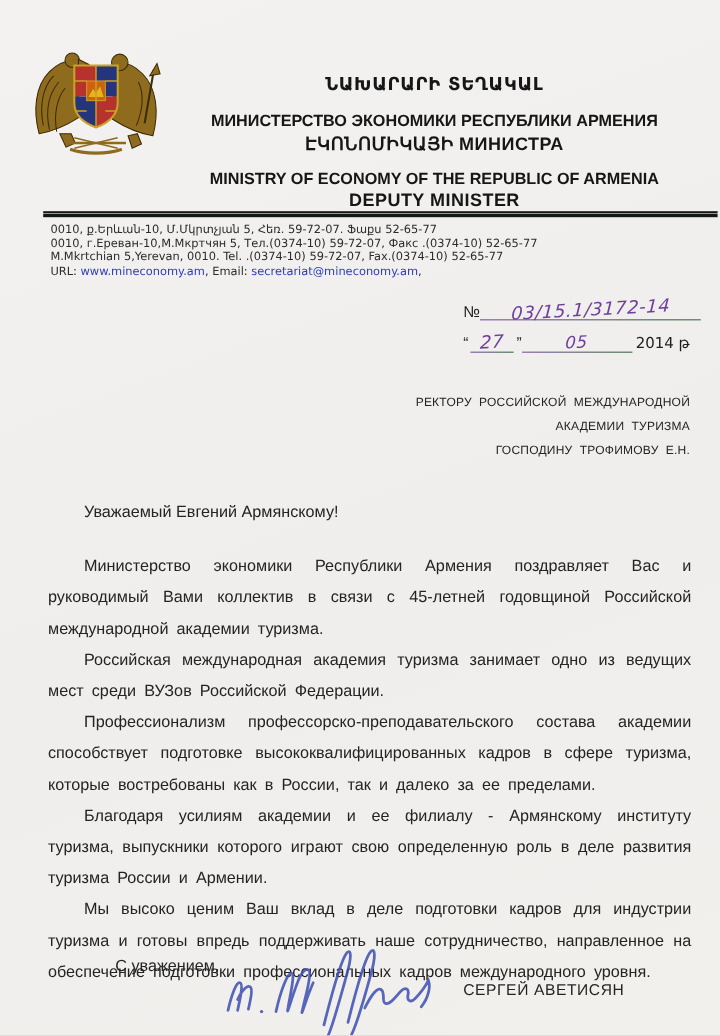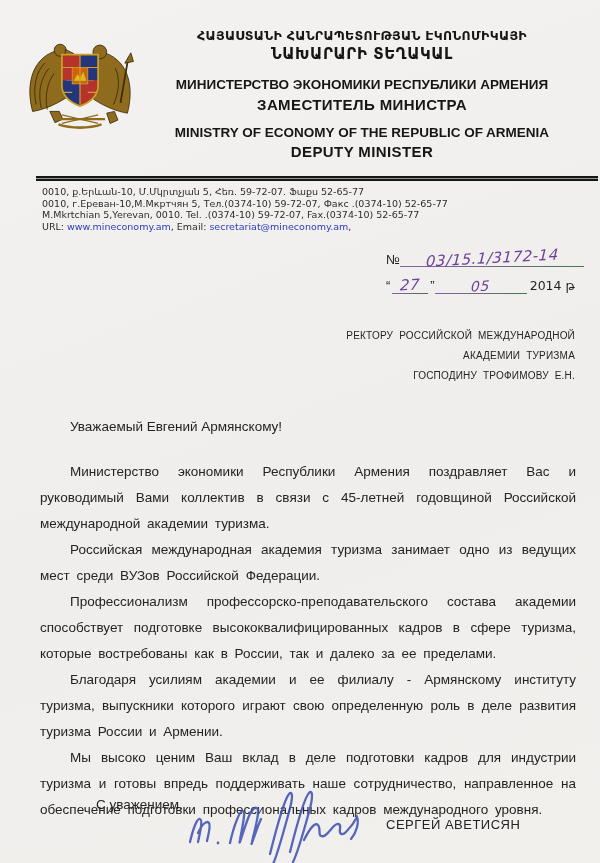--- a/index.html
+++ b/index.html
@@ -5,21 +5,21 @@
   html,body{margin:0;padding:0;background:#d8d7d4;}
   .page{
     position:relative;width:600px;height:863px;margin:0 auto;overflow:hidden;
     background:linear-gradient(160deg,#f3f2f0 0%,#efeeec 55%,#f1f0ed 100%);
     font-family:"Liberation Sans",sans-serif;color:#242424;
   }
   
   .coa{position:absolute;left:24px;top:26px;width:112px;height:114px;}
   .head-text{position:absolute;left:132px;right:8px;top:28px;text-align:center;color:#161616;}
   .am{font-family:"DejaVu Sans",sans-serif;font-weight:700;font-size:12.5px;line-height:16px;letter-spacing:.3px;}
-  .am3{font-size:15px;line-height:20px;letter-spacing:.6px;}
+  .am3{font-size:15px;line-height:20px;letter-spacing:.6px;margin-top:32px;}
   .ru1{font-weight:700;font-size:13.5px;line-height:17px;margin-top:12px;}
   .ru2{font-weight:700;font-size:15px;line-height:19px;margin-top:2px;letter-spacing:.4px;}
   .en1{font-weight:700;font-size:13.5px;line-height:17px;margin-top:10px;}
   .en2{font-weight:700;font-size:15px;line-height:19px;margin-top:1px;letter-spacing:.4px;}
   .rule{position:absolute;left:36px;right:2px;top:176px;height:5px;
     background:linear-gradient(#161616 0 36%,#8d9c8d 36% 54%,#161616 54% 100%);}
   .contact{position:absolute;left:42px;top:186px;font-family:"DejaVu Sans",sans-serif;
     font-size:9.5px;line-height:11.5px;color:#2c2c2c;}
   .contact .lnk{color:#2b3dbb;}
   
@@ -90,24 +90,23 @@
     <path d="M44,26 h42 v36 q0,16 -21,24 q-21,-8 -21,-24 Z" fill="none" stroke="#caa227" stroke-width="2"></path>
 
     <g stroke="#8f6b1d" fill="none">
       <path d="M36,101 L94,101" stroke-width="2.5"></path>
       <path d="M40,107 C54,112 76,112 90,107" stroke-width="3"></path>
       <path d="M44,96 L86,106 M44,106 L86,96" stroke-width="1.5"></path>
     </g>
   </svg>
 
   <div class="head-text">
-    <div class="am">ՀԱՅԱՍՏԱՆԻ ՀԱՆՐԱՊԵՏՈՒԹՅԱՆ ԷԿՈՆՈՄԻԿԱՅԻ</div>
     <div class="am am3">ՆԱԽԱՐԱՐԻ ՏԵՂԱԿԱԼ</div>
     <div class="ru1">МИНИСТЕРСТВО ЭКОНОМИКИ РЕСПУБЛИКИ АРМЕНИЯ</div>
-    <div class="ru2">ЗАМЕСТИТЕЛЬ МИНИСТРА</div>
+    <div class="ru2">ԷԿՈՆՈՄԻԿԱՅԻ МИНИСТРА</div>
     <div class="en1">MINISTRY OF ECONOMY OF THE REPUBLIC OF ARMENIA</div>
     <div class="en2">DEPUTY MINISTER</div>
   </div>
 
   <div class="rule"></div>
 
   <div class="contact">
     <div>0010, ք.Երևան-10, Մ.Մկրտչյան 5, Հեռ. 59-72-07.  Ֆաքս 52-65-77</div>
     <div>0010, г.Ереван-10,М.Мкртчян 5, Тел.(0374-10) 59-72-07, Факс .(0374-10) 52-65-77</div>
     <div>M.Mkrtchian 5,Yerevan, 0010. Tel. .(0374-10) 59-72-07, Fax.(0374-10) 52-65-77</div>

